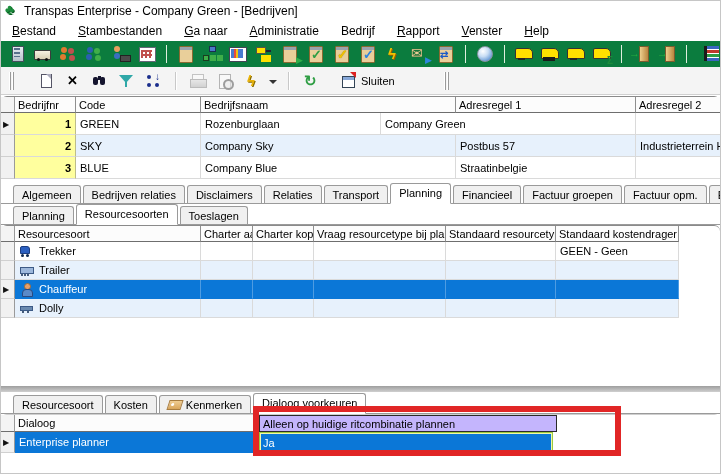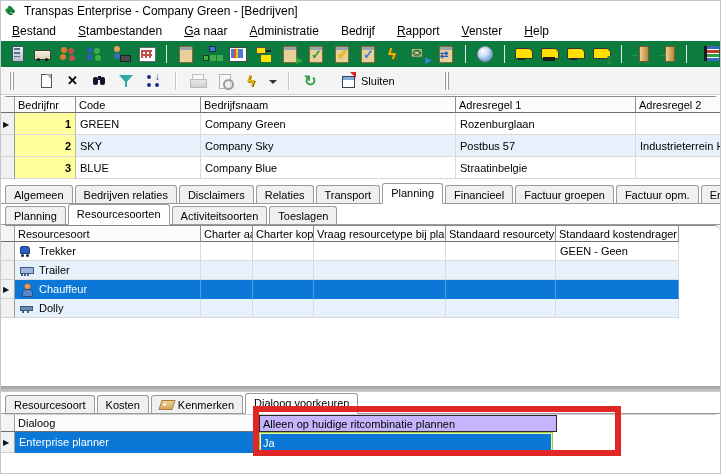--- a/index.html
+++ b/index.html
@@ -111,21 +111,21 @@
   .selrow .c{background:#0b77d7;color:#fff;border-right-color:rgba(255,255,255,.28);border-bottom-color:#0b77d7;}
 
   
   .cw-nr{width:61px;flex:0 0 61px;} .cw-code{width:125px;flex:0 0 125px;} .cw-naam{width:255px;flex:0 0 255px;}
   .cw-a1{width:180px;flex:0 0 180px;} .cw-a2{width:86px;flex:0 0 86px;border-right:none;}
   .grid-top{margin-top:1px;}
   .grid-top .g-row{height:22px;}
   .grid-top .c.nrcell{background:#ffff9e;justify-content:flex-end;font-weight:bold;border-right-color:#bdbd8a;}
 
   
-  .tabstrip{display:flex;align-items:flex-end;background:#fff;height:21px;padding-left:4px;border-bottom:1px solid #9a9a9a;box-sizing:border-box;}
+  .tabstrip{display:flex;align-items:flex-end;background:#fff;height:21px;padding-left:12px;border-bottom:1px solid #9a9a9a;box-sizing:border-box;}
   .tab{box-sizing:border-box;height:18px;line-height:16px;padding:1px 8px;background:#f0f0f0;border:1px solid #9a9a9a;border-bottom:none;
        border-radius:3px 3px 0 0;margin-right:2px;white-space:nowrap;cursor:default;display:flex;align-items:center;gap:4px;}
   .tab.active{height:21px;background:#fff;margin-bottom:-1px;border-bottom:1px solid #fff;line-height:19px;}
   .tabs1{margin-top:4px;}
   .tag-icon{width:12px;height:8px;background:linear-gradient(#f0cd92,#d9a55a);border:1px solid #a87c3e;transform:skewX(-18deg);display:inline-block;position:relative;}
   .tag-icon::after{content:"";position:absolute;left:2px;top:2px;width:3px;height:3px;border-radius:50%;background:#fff;}
 
   
   .mw-rs{width:186px;flex:0 0 186px;} .mw-ca{width:52px;flex:0 0 52px;} .mw-ck{width:61px;flex:0 0 61px;}
   .mw-vr{width:132px;flex:0 0 132px;} .mw-sr{width:110px;flex:0 0 110px;} .mw-sk{width:123px;flex:0 0 123px;}
@@ -243,22 +243,22 @@
       <div class="hc cw-nr">Bedrijfnr</div>
       <div class="hc cw-code">Code</div>
       <div class="hc cw-naam">Bedrijfsnaam</div>
       <div class="hc cw-a1">Adresregel 1</div>
       <div class="hc cw-a2">Adresregel 2</div>
     </div>
     <div class="g-row">
       <div class="sel cur"></div>
       <div class="c cw-nr nrcell">1</div>
       <div class="c cw-code">GREEN</div>
+      <div class="c cw-a1">Rozenburglaan</div>
       <div class="c cw-naam">Company Green</div>
-      <div class="c cw-a1">Rozenburglaan</div>
       <div class="c cw-a2"></div>
     </div>
     <div class="g-row alt">
       <div class="sel"></div>
       <div class="c cw-nr nrcell">2</div>
       <div class="c cw-code">SKY</div>
       <div class="c cw-naam">Company Sky</div>
       <div class="c cw-a1">Postbus 57</div>
       <div class="c cw-a2">Industrieterrein Ha</div>
     </div>
@@ -282,21 +282,20 @@
     <div class="tab">Financieel</div>
     <div class="tab">Factuur groepen</div>
     <div class="tab">Factuur opm.</div>
     <div class="tab">Emballage</div>
 
   </div>
 
   <div class="tabstrip">
     <div class="tab">Planning</div>
     <div class="tab active">Resourcesoorten</div>
-    <div class="tab">Activiteitsoorten</div>
     <div class="tab">Toeslagen</div>
   </div>
 
   <div class="grid grid-mid">
     <div class="g-head">
       <div class="sel corner"></div>
       <div class="hc mw-rs">Resourcesoort</div>
       <div class="hc mw-ca">Charter aa</div>
       <div class="hc mw-ck">Charter kopi</div>
       <div class="hc mw-vr">Vraag resourcetype bij plan</div>

